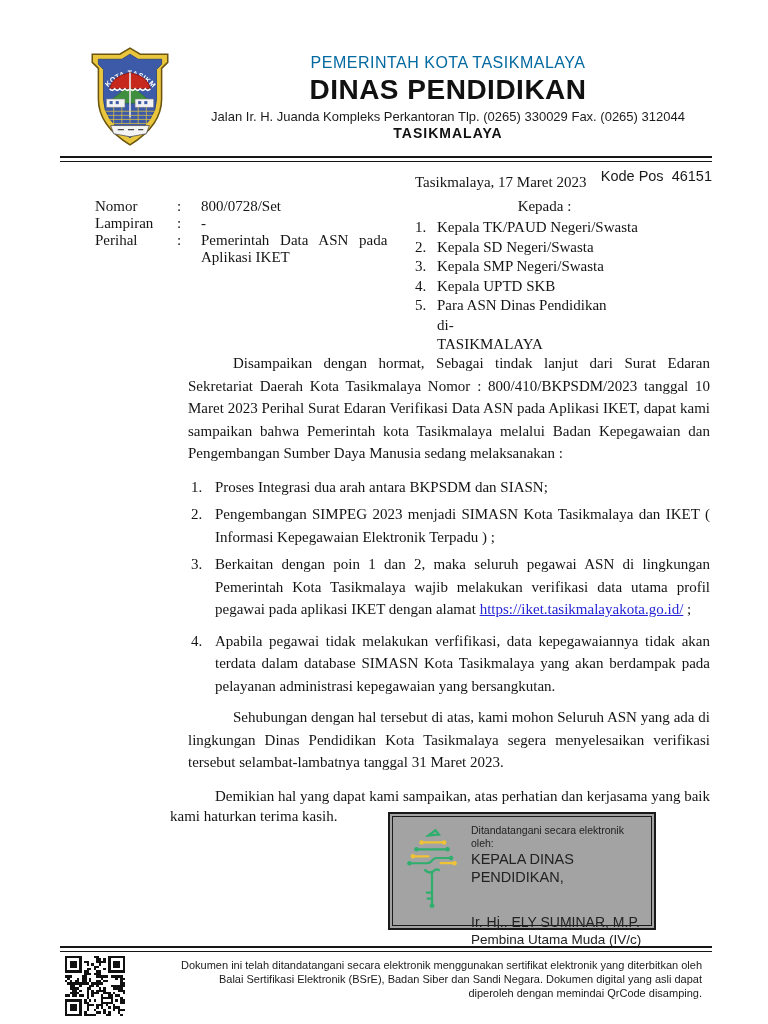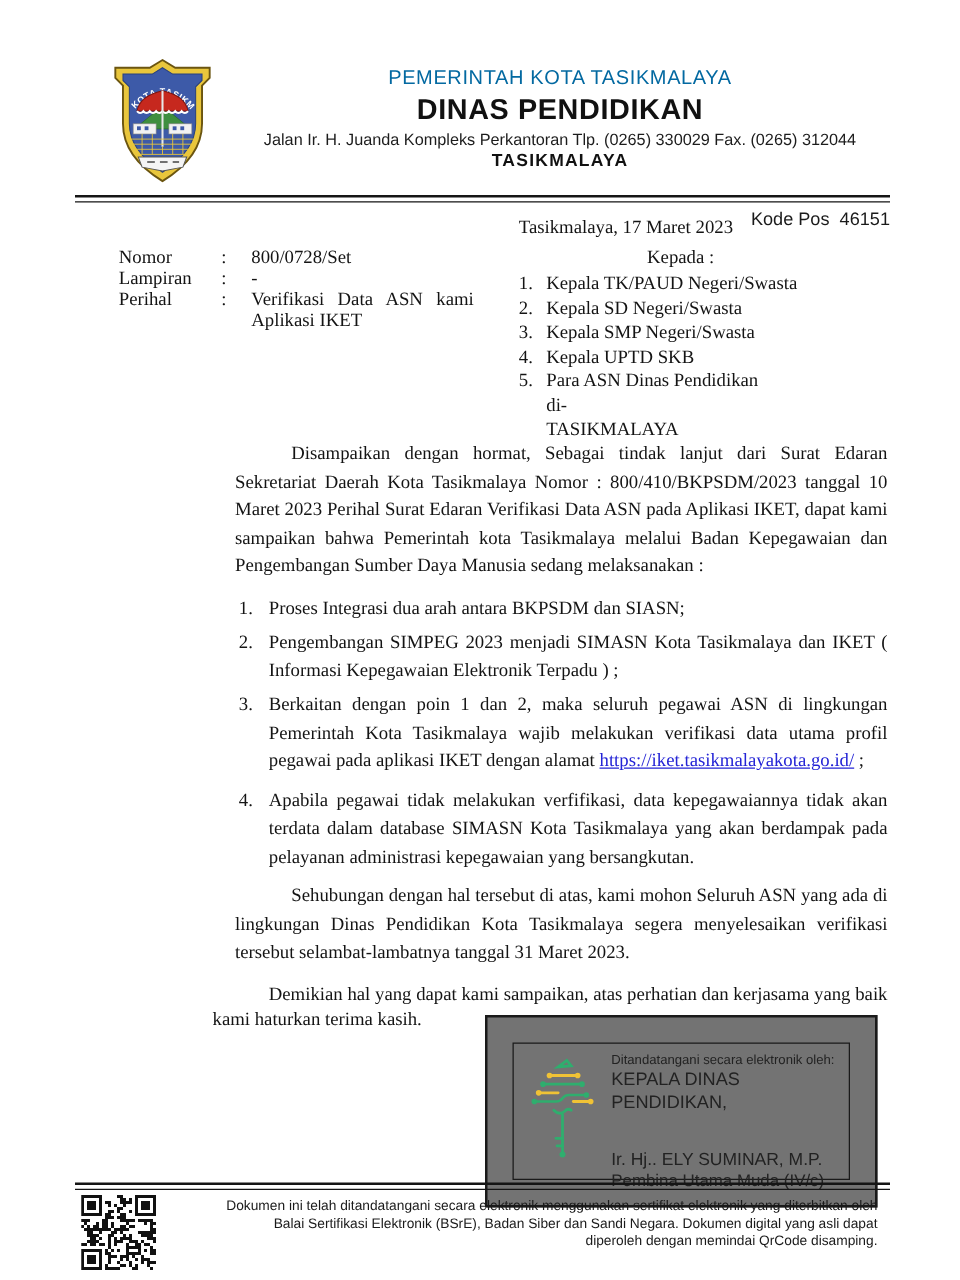--- a/index.html
+++ b/index.html
@@ -8,21 +8,21 @@
     position:relative; width:768px; height:1024px; margin:0 auto;
     background:#ffffff; overflow:hidden; color:#141414;
     font-family:"Liberation Serif", serif;
   }
   
   .header { position:absolute; top:46px; left:60px; width:652px; }
   .header-row { display:flex; align-items:flex-start; }
   .crest { width:108px; height:102px; margin-left:16px; flex:0 0 auto; }
   .head-text { flex:1; text-align:center; font-family:"Liberation Sans", sans-serif; padding-top:8px; }
   .gov-line   { font-size:16px; letter-spacing:.5px; color:#0369a1; }
-  .agency     { font-size:23px; font-weight:bold; letter-spacing:.5px; margin-top:2px; color:#111; }
+  .agency     { font-size:28px; font-weight:bold; letter-spacing:.5px; margin-top:2px; color:#111; }
   .addr       { font-size:13px; margin-top:3px; color:#1c1c1c; }
   .head-city  { font-size:14px; font-weight:bold; letter-spacing:1px; margin-top:1px; color:#111; }
   .kodepos { text-align:right; font-family:"Liberation Sans", sans-serif; font-size:14.5px; margin-top:20px; white-space:pre; color:#1a1a1a; }
   .rule-double { height:6px; border-top:2.5px solid #151515; border-bottom:1.5px solid #151515; }
   .rule1 { position:absolute; top:156px; left:60px; width:652px; }
   
   .meta { position:absolute; top:172px; left:60px; width:652px; font-size:15px; }
   .meta-left { position:absolute; left:35px; top:26px; width:300px; }
   .meta-row { display:flex; line-height:17px; }
   .meta-label { width:82px; flex:0 0 auto; }
@@ -42,21 +42,21 @@
   .p-indent { text-indent:45px; }
   .blist { margin-top:11px; }
   .blist-item { display:flex; margin-bottom:5px; }
   .blist-num { width:27px; flex:0 0 auto; line-height:22.5px; padding-left:3px; }
   .blist-text { flex:1; text-align:justify; line-height:22.5px; }
   .item-gap { margin-top:9px; }
   .doc-link { color:#2424d6; text-decoration:underline; }
   .p2 { margin-top:9px; }
   .p3 { margin-left:-18px; margin-top:12px; line-height:20px !important; text-align:right; }
   
-  .sign-outer { position:absolute; top:812px; left:388px; width:314px; border:2.5px solid #1a1a1a; padding:20px; background:#737373; }
+  .sign-outer { position:absolute; top:812px; left:388px; width:268px; border:2.5px solid #1a1a1a; padding:2px; background:#a3a3a3; }
   .sign-inner { border:1.2px solid #1a1a1a; height:110px; display:flex; font-family:"Liberation Sans", sans-serif; }
   .esign-logo { width:78px; flex:0 0 auto; display:flex; align-items:center; justify-content:center; }
   .sign-text { flex:1; padding:7px 4px 0 0; color:#222; }
   .sign-label { font-size:10.5px; line-height:13px; }
   .sign-title { font-size:14.5px; line-height:18px; }
   .sign-name  { font-size:14px; line-height:17px; margin-top:28px; }
   .sign-rank  { font-size:13.5px; line-height:17px; }
   
   .footer { position:absolute; top:946px; left:60px; width:652px; }
   .footer-row { display:flex; margin-top:4px; }
@@ -125,21 +125,21 @@
       </div>
       <div class="meta-row">
         <span class="meta-label">Lampiran</span>
         <span class="meta-colon">:</span>
         <span class="meta-value">-</span>
       </div>
       <div class="meta-row">
         <span class="meta-label">Perihal</span>
         <span class="meta-colon">:</span>
         <span class="meta-value">
-          <span class="perihal-l1">Verifikasi Data ASN kami</span><br>
+          <span class="perihal-l1">Pemerintah Data ASN pada</span><br>
           <span>Aplikasi IKET</span>
         </span>
       </div>
     </div>
     <div class="meta-right">
       <div class="date-line">Tasikmalaya, 17 Maret 2023</div>
       <div class="kepada-head">Kepada :</div>
       <div class="kepada-list">
         <div class="kepada-item">
           <span class="kepada-num">1.</span>

